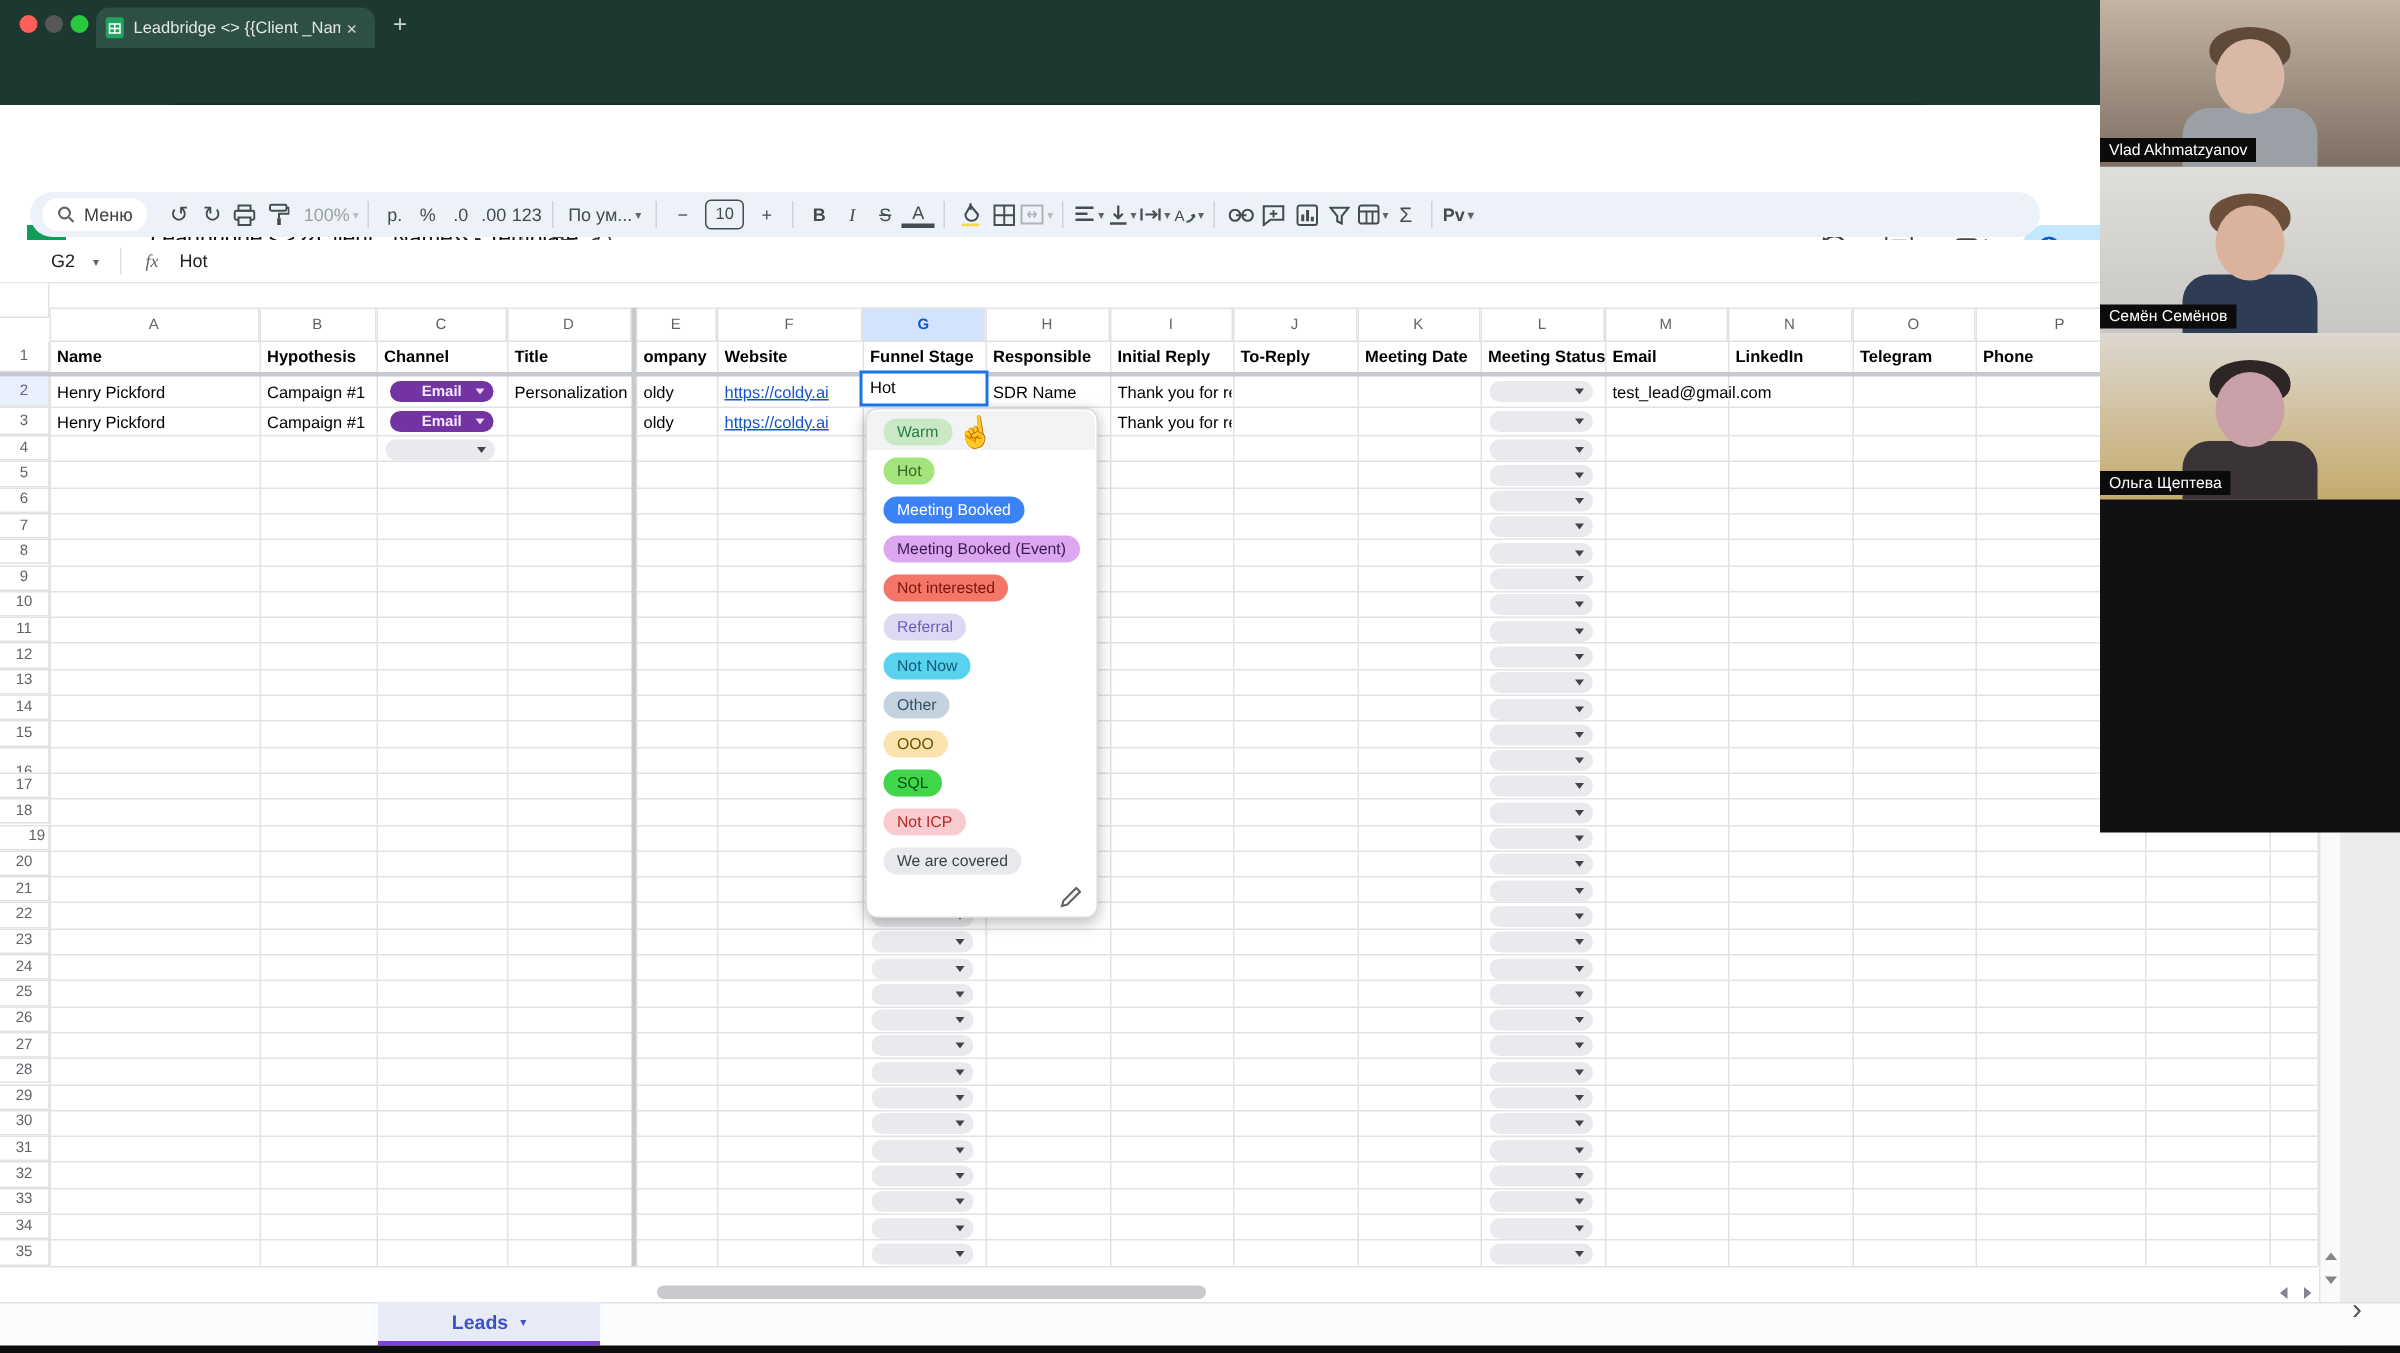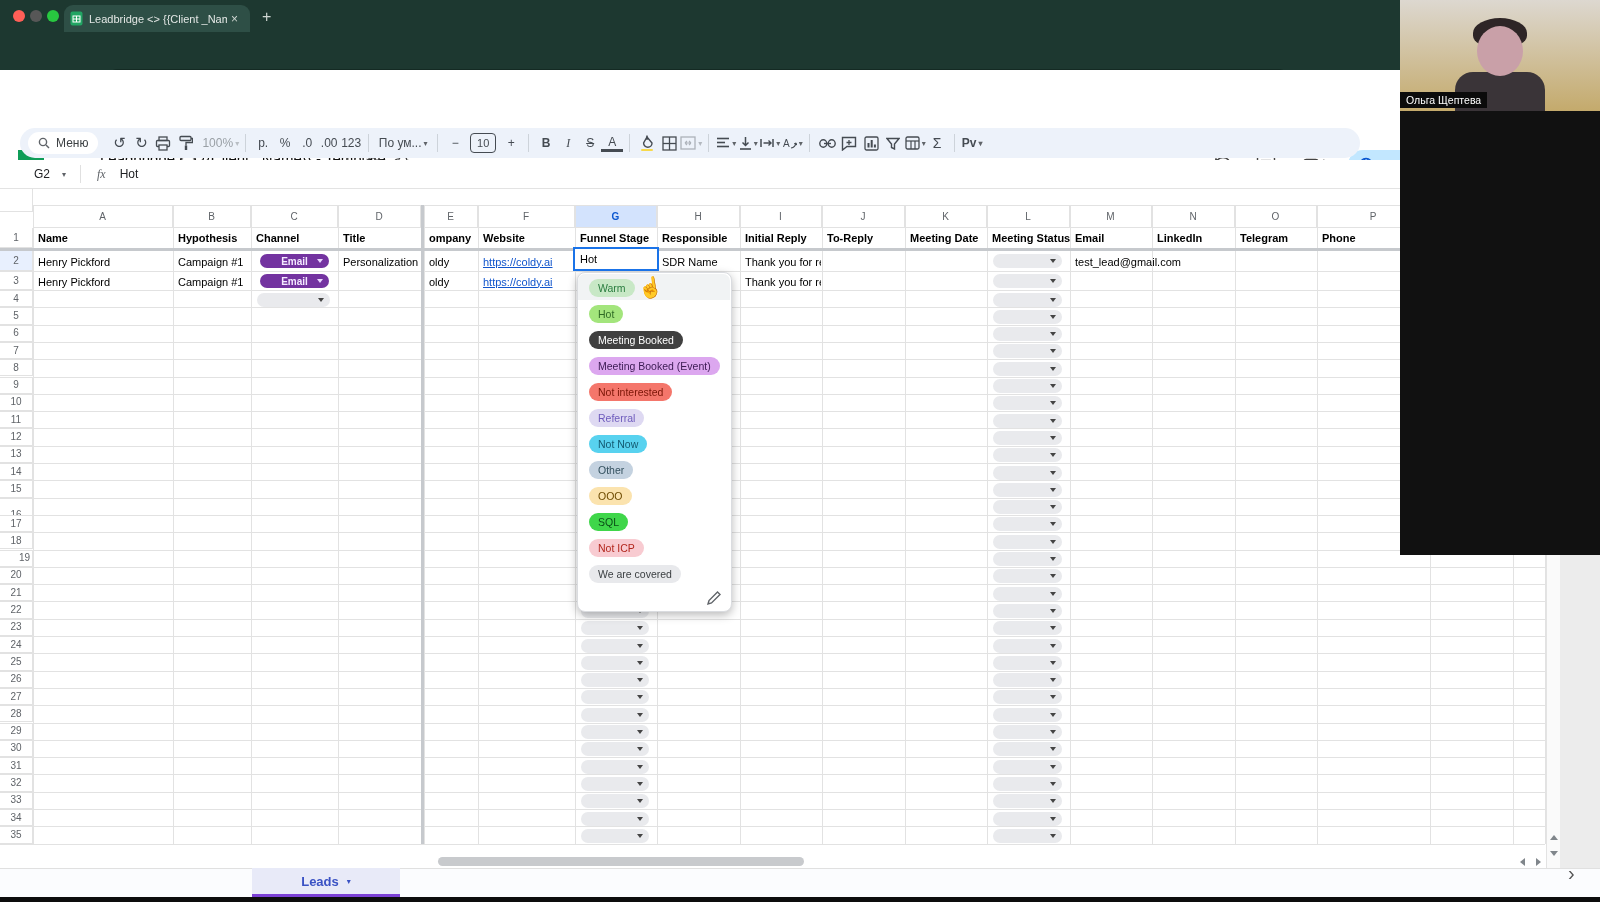--- a/index.html
+++ b/index.html
@@ -710,21 +710,21 @@
       <div class="chip" style="left: 257px; top: 103.5px; width: 73px; background: rgb(233, 234, 237);">
         <span class="dn"></span>
       </div>
     </div>
 
   <div class="abs dd-panel"></div>
   <div class="abs dd-hover"></div>
   <div id="dd-options">
       <div class="abs dd-chip" style="left: 589px; top: 279px; background: rgb(200, 232, 198); color: rgb(42, 125, 63);">Warm</div>
       <div class="abs dd-chip" style="left: 589px; top: 305px; background: rgb(163, 229, 124); color: rgb(47, 107, 37);">Hot</div>
-      <div class="abs dd-chip" style="left: 589px; top: 331px; background: #404040; color: rgb(255, 255, 255);">Meeting Booked</div>
+      <div class="abs dd-chip" style="left: 589px; top: 331px; background: #3b82f6; color: rgb(255, 255, 255);">Meeting Booked</div>
       <div class="abs dd-chip" style="left: 589px; top: 357px; background: rgb(220, 167, 239); color: rgb(58, 26, 82);">Meeting Booked (Event)</div>
       <div class="abs dd-chip" style="left: 589px; top: 383px; background: rgb(244, 118, 107); color: rgb(122, 21, 6);">Not interested</div>
       <div class="abs dd-chip" style="left: 589px; top: 409px; background: rgb(222, 217, 242); color: rgb(110, 91, 189);">Referral</div>
       <div class="abs dd-chip" style="left: 589px; top: 435px; background: rgb(88, 210, 239); color: rgb(19, 90, 113);">Not Now</div>
       <div class="abs dd-chip" style="left: 589px; top: 461px; background: rgb(196, 210, 224); color: rgb(51, 80, 94);">Other</div>
       <div class="abs dd-chip" style="left: 589px; top: 487px; background: rgb(251, 227, 174); color: rgb(110, 75, 0);">OOO</div>
       <div class="abs dd-chip" style="left: 589px; top: 513px; background: rgb(63, 214, 74); color: rgb(11, 77, 23);">SQL</div>
       <div class="abs dd-chip" style="left: 589px; top: 539px; background: rgb(248, 203, 209); color: rgb(179, 39, 30);">Not ICP</div>
       <div class="abs dd-chip" style="left: 589px; top: 565px; background: rgb(232, 233, 236); color: rgb(60, 64, 67);">We are covered</div>
     </div>
@@ -758,20 +758,32 @@
   <div class="abs bottombar">
     
     
   </div>
   <div class="sheet-tab">
     <span class="lbl">Leads</span>
     <span class="caret" style="color:#3a52c4">▾</span>
   </div>
 
   <div class="abs video-col">
+      <div class="vtile" style="background: linear-gradient(rgb(195, 180, 164), rgb(126, 111, 99));">
+        <div class="p-body" style="left: 55px; top: 72px; width: 90px; height: 45px; background: rgb(154, 160, 166);"></div>
+        <div class="p-hair" style="left: 73px; top: 18px; width: 54px; height: 30px; background: rgb(95, 74, 58);"></div>
+        <div class="p-head" style="left: 77px; top: 26px; width: 46px; height: 50px; background: rgb(217, 185, 165);"></div>
+        <div class="vname">Vlad Akhmatzyanov</div>
+      </div>
+      <div class="vtile" style="background: linear-gradient(rgb(224, 222, 218), rgb(201, 199, 195));">
+        <div class="p-body" style="left: 55px; top: 72px; width: 90px; height: 45px; background: rgb(46, 61, 85);"></div>
+        <div class="p-hair" style="left: 73px; top: 18px; width: 54px; height: 30px; background: rgb(107, 79, 58);"></div>
+        <div class="p-head" style="left: 77px; top: 26px; width: 46px; height: 50px; background: rgb(217, 179, 156);"></div>
+        <div class="vname">Семён Семёнов</div>
+      </div>
       <div class="vtile" style="background: linear-gradient(rgb(221, 216, 208), rgb(196, 170, 108));">
         <div class="p-body" style="left: 55px; top: 72px; width: 90px; height: 45px; background: rgb(58, 52, 56);"></div>
         <div class="p-hair" style="left: 73px; top: 18px; width: 54px; height: 30px; background: rgb(46, 37, 38);"></div>
         <div class="p-head" style="left: 77px; top: 26px; width: 46px; height: 50px; background: rgb(201, 160, 168);"></div>
         <div class="vname">Ольга Щептева</div>
       </div>
     </div>
 
   <div class="abs blackstrip"></div>
 </div>

